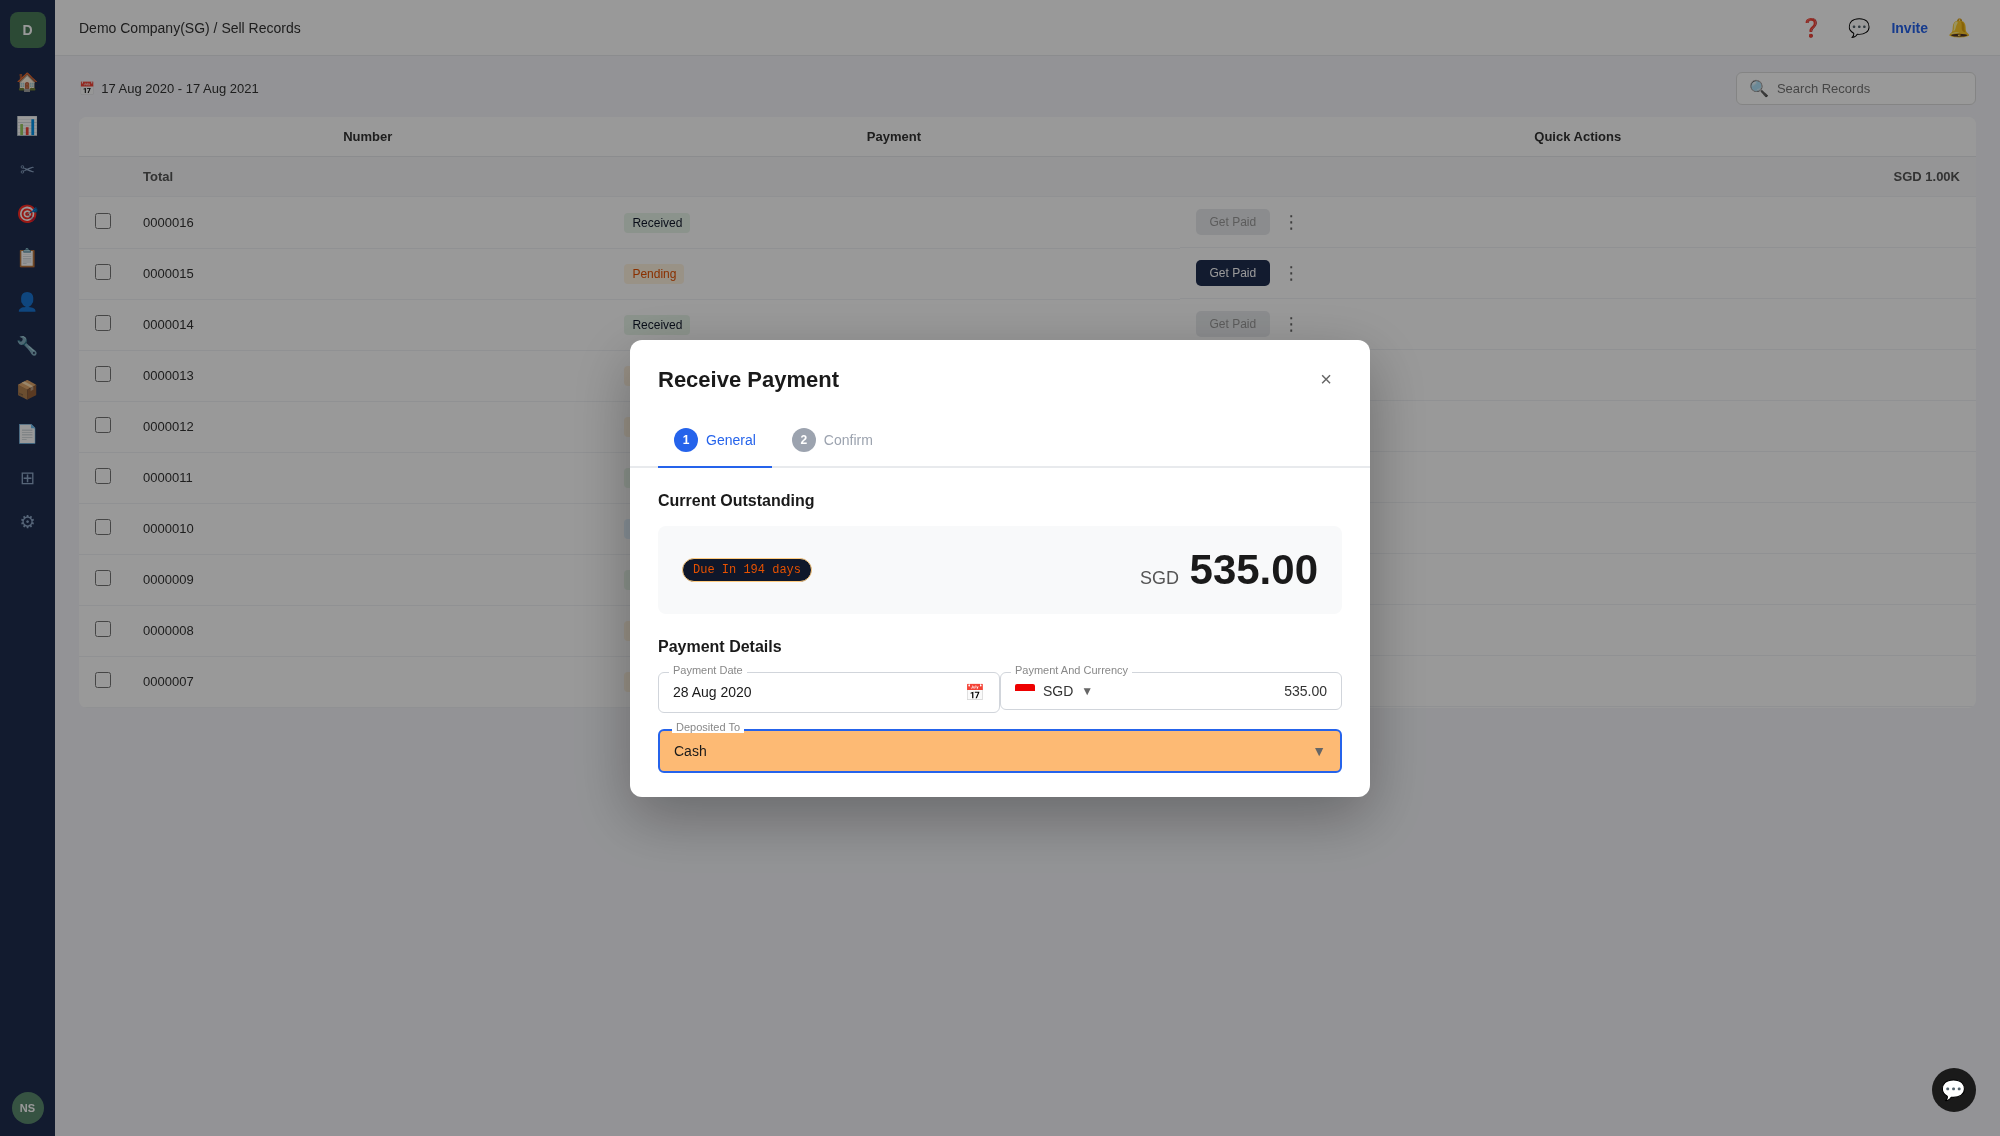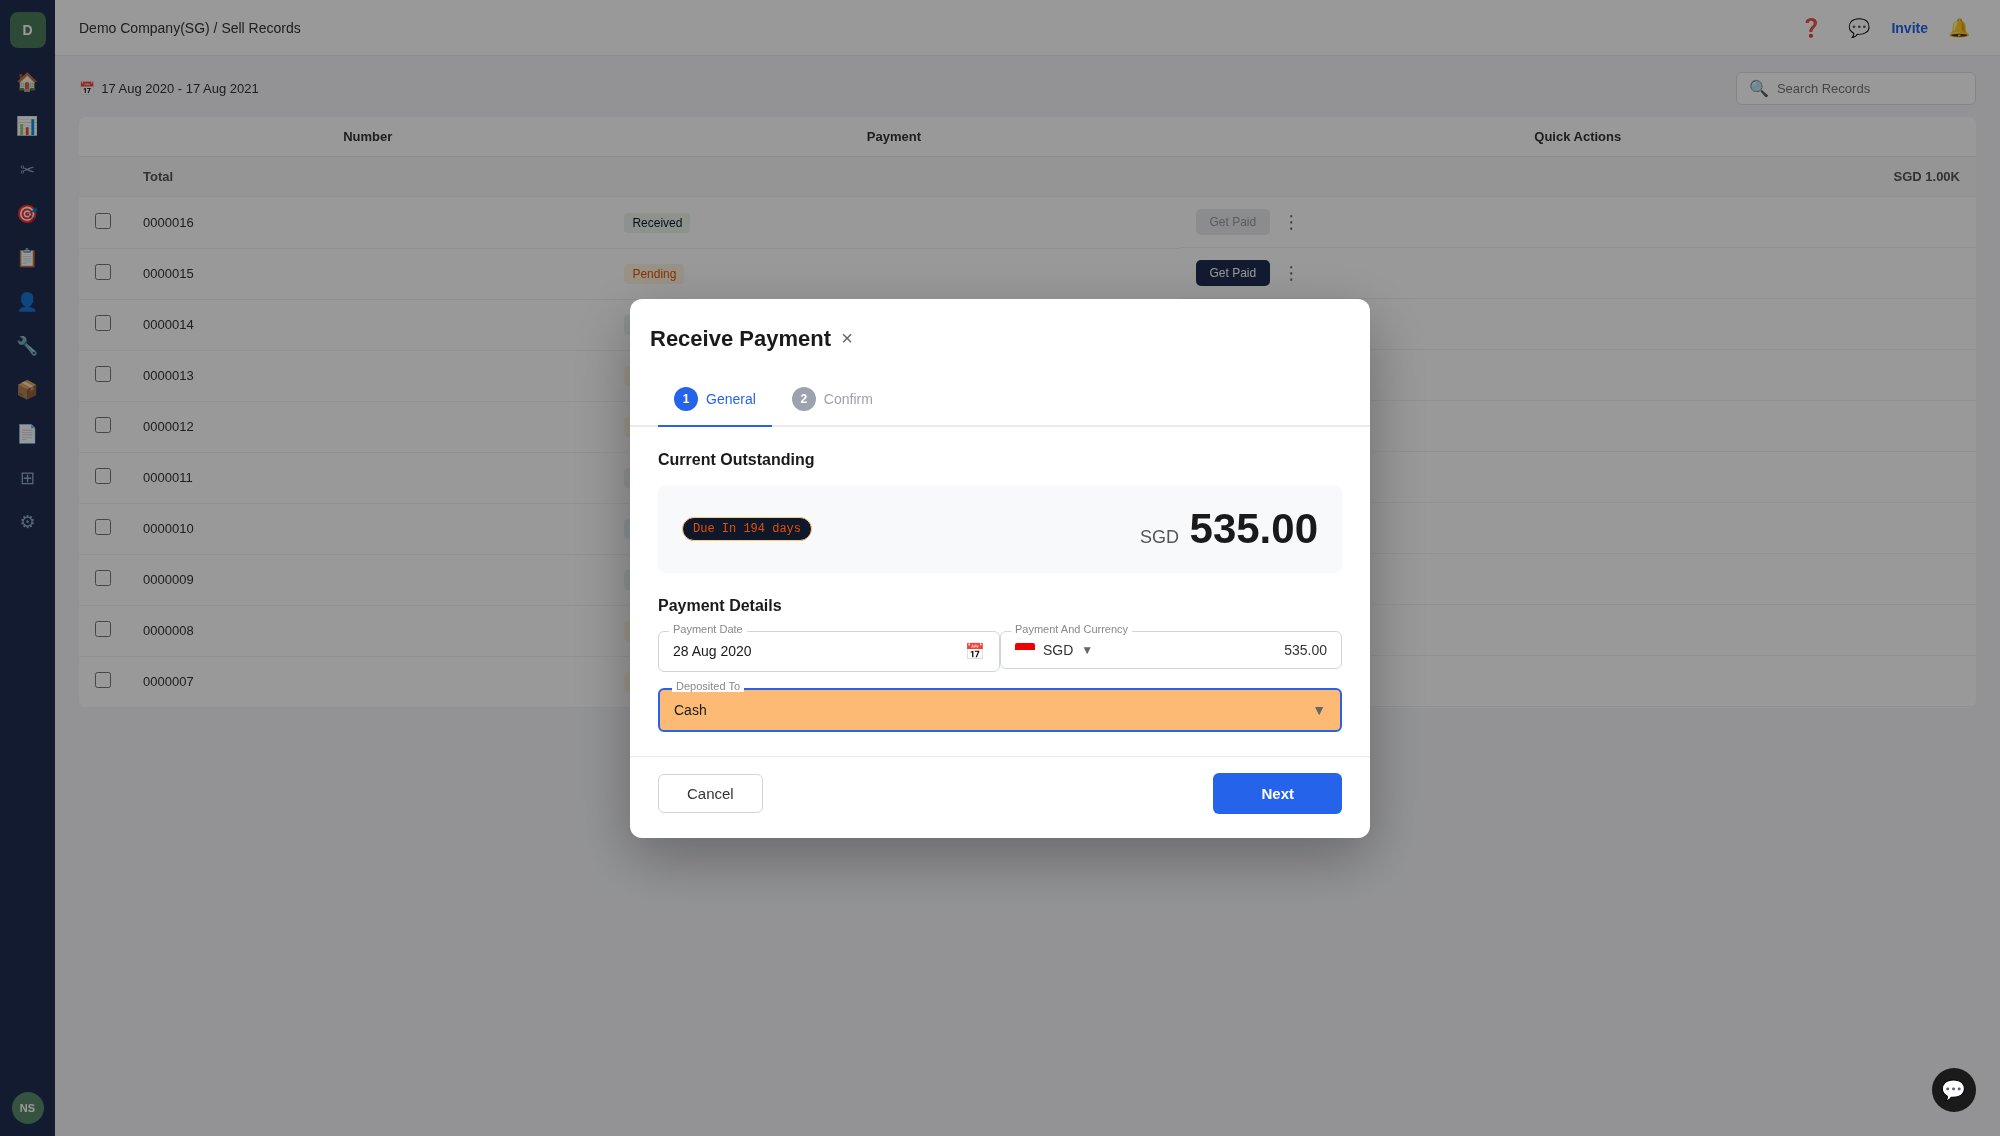--- a/index.html
+++ b/index.html
@@ -197,22 +197,22 @@
       width: 740px;
       max-height: 85vh;
       display: flex;
       flex-direction: column;
       box-shadow: 0 20px 60px rgba(0,0,0,0.3);
       position: relative;
     }
     .modal-header {
       display: flex;
       align-items: center;
-      justify-content: flex-start;
-      padding: 24px 20px 0;
+      justify-content: space-between;
+      padding: 24px 28px 0;
     }
     .modal-title {
       font-size: 22px;
       font-weight: 700;
       color: #1a1a1a;
     }
     .modal-close {
       width: 32px; height: 32px;
       display: flex; align-items: center; justify-content: center;
       cursor: pointer;
@@ -629,21 +629,17 @@
       <div class="deposited-field">
         <div class="deposited-label-float">Deposited To</div>
         <div class="deposited-inner">
           <span class="deposited-value">Cash</span>
           <span class="dropdown-arrow">▼</span>
         </div>
       </div>
 
     </div>
 
-    <div class="modal-footer">
-      <button class="btn-cancel">Cancel</button>
-      <button class="btn-next">Next</button>
-    </div>
 
   </div>
 </div>
 
 <div class="chat-widget">💬</div>
 
 </body></html>

